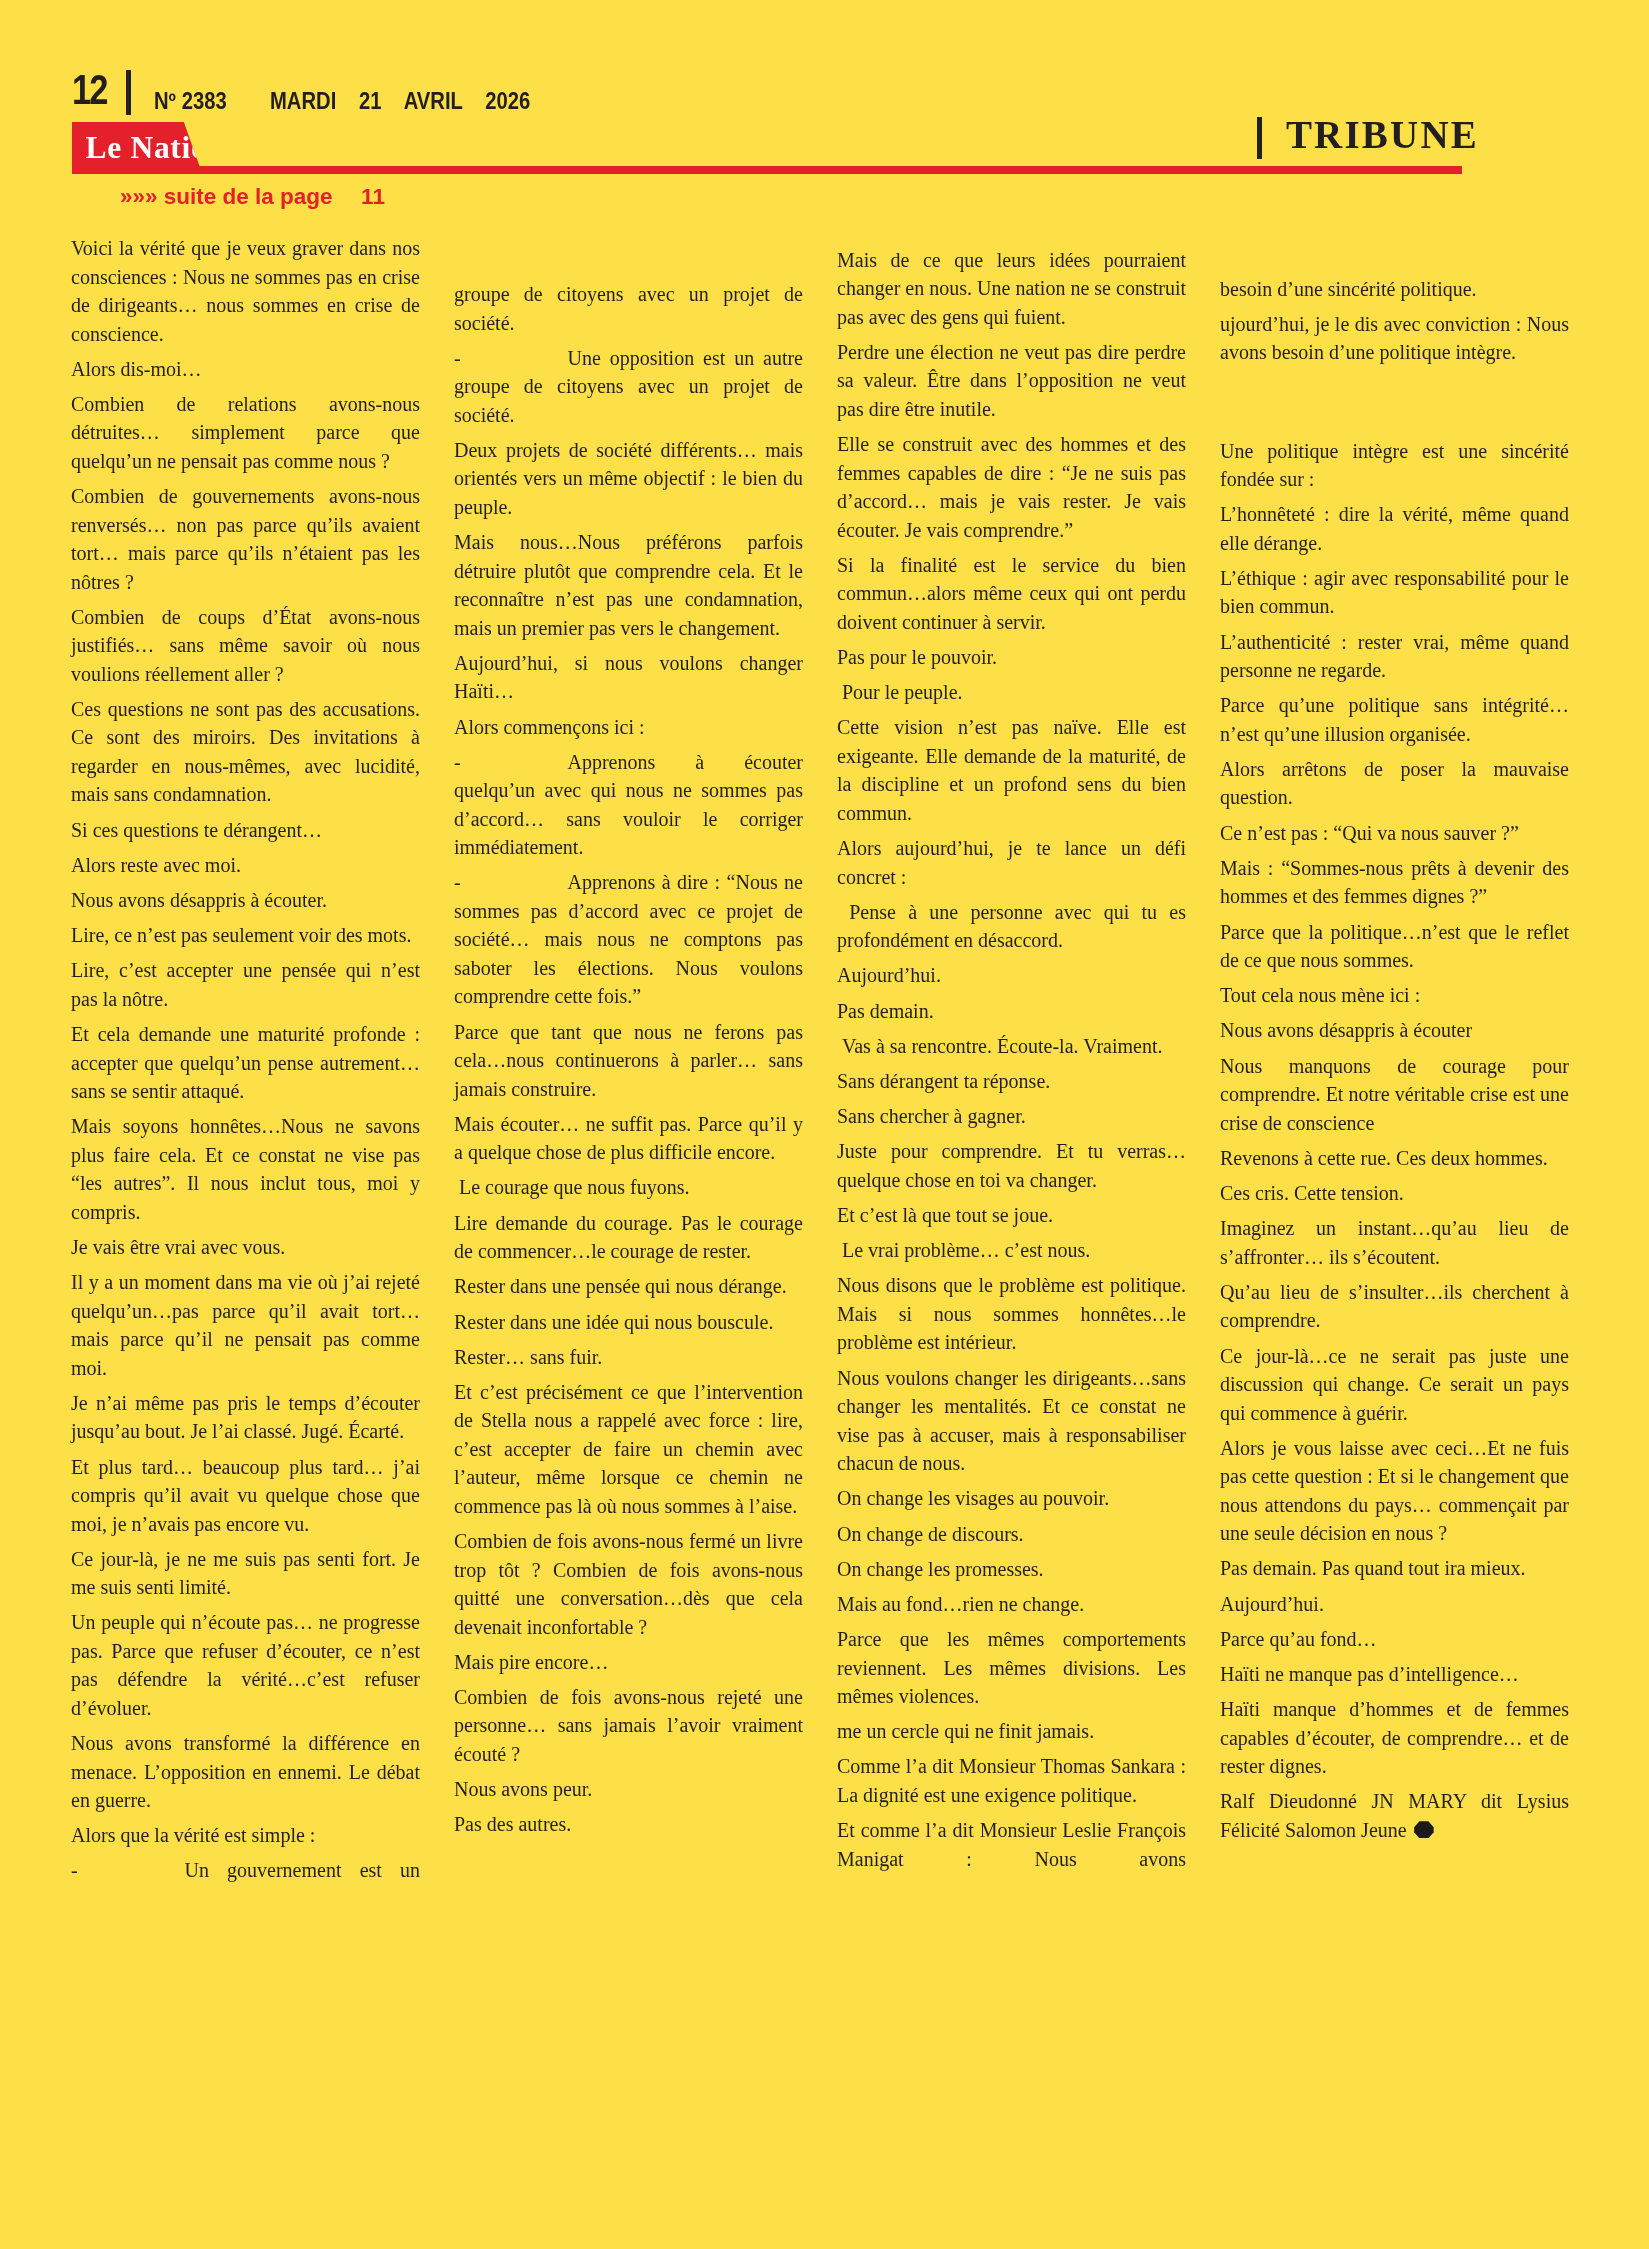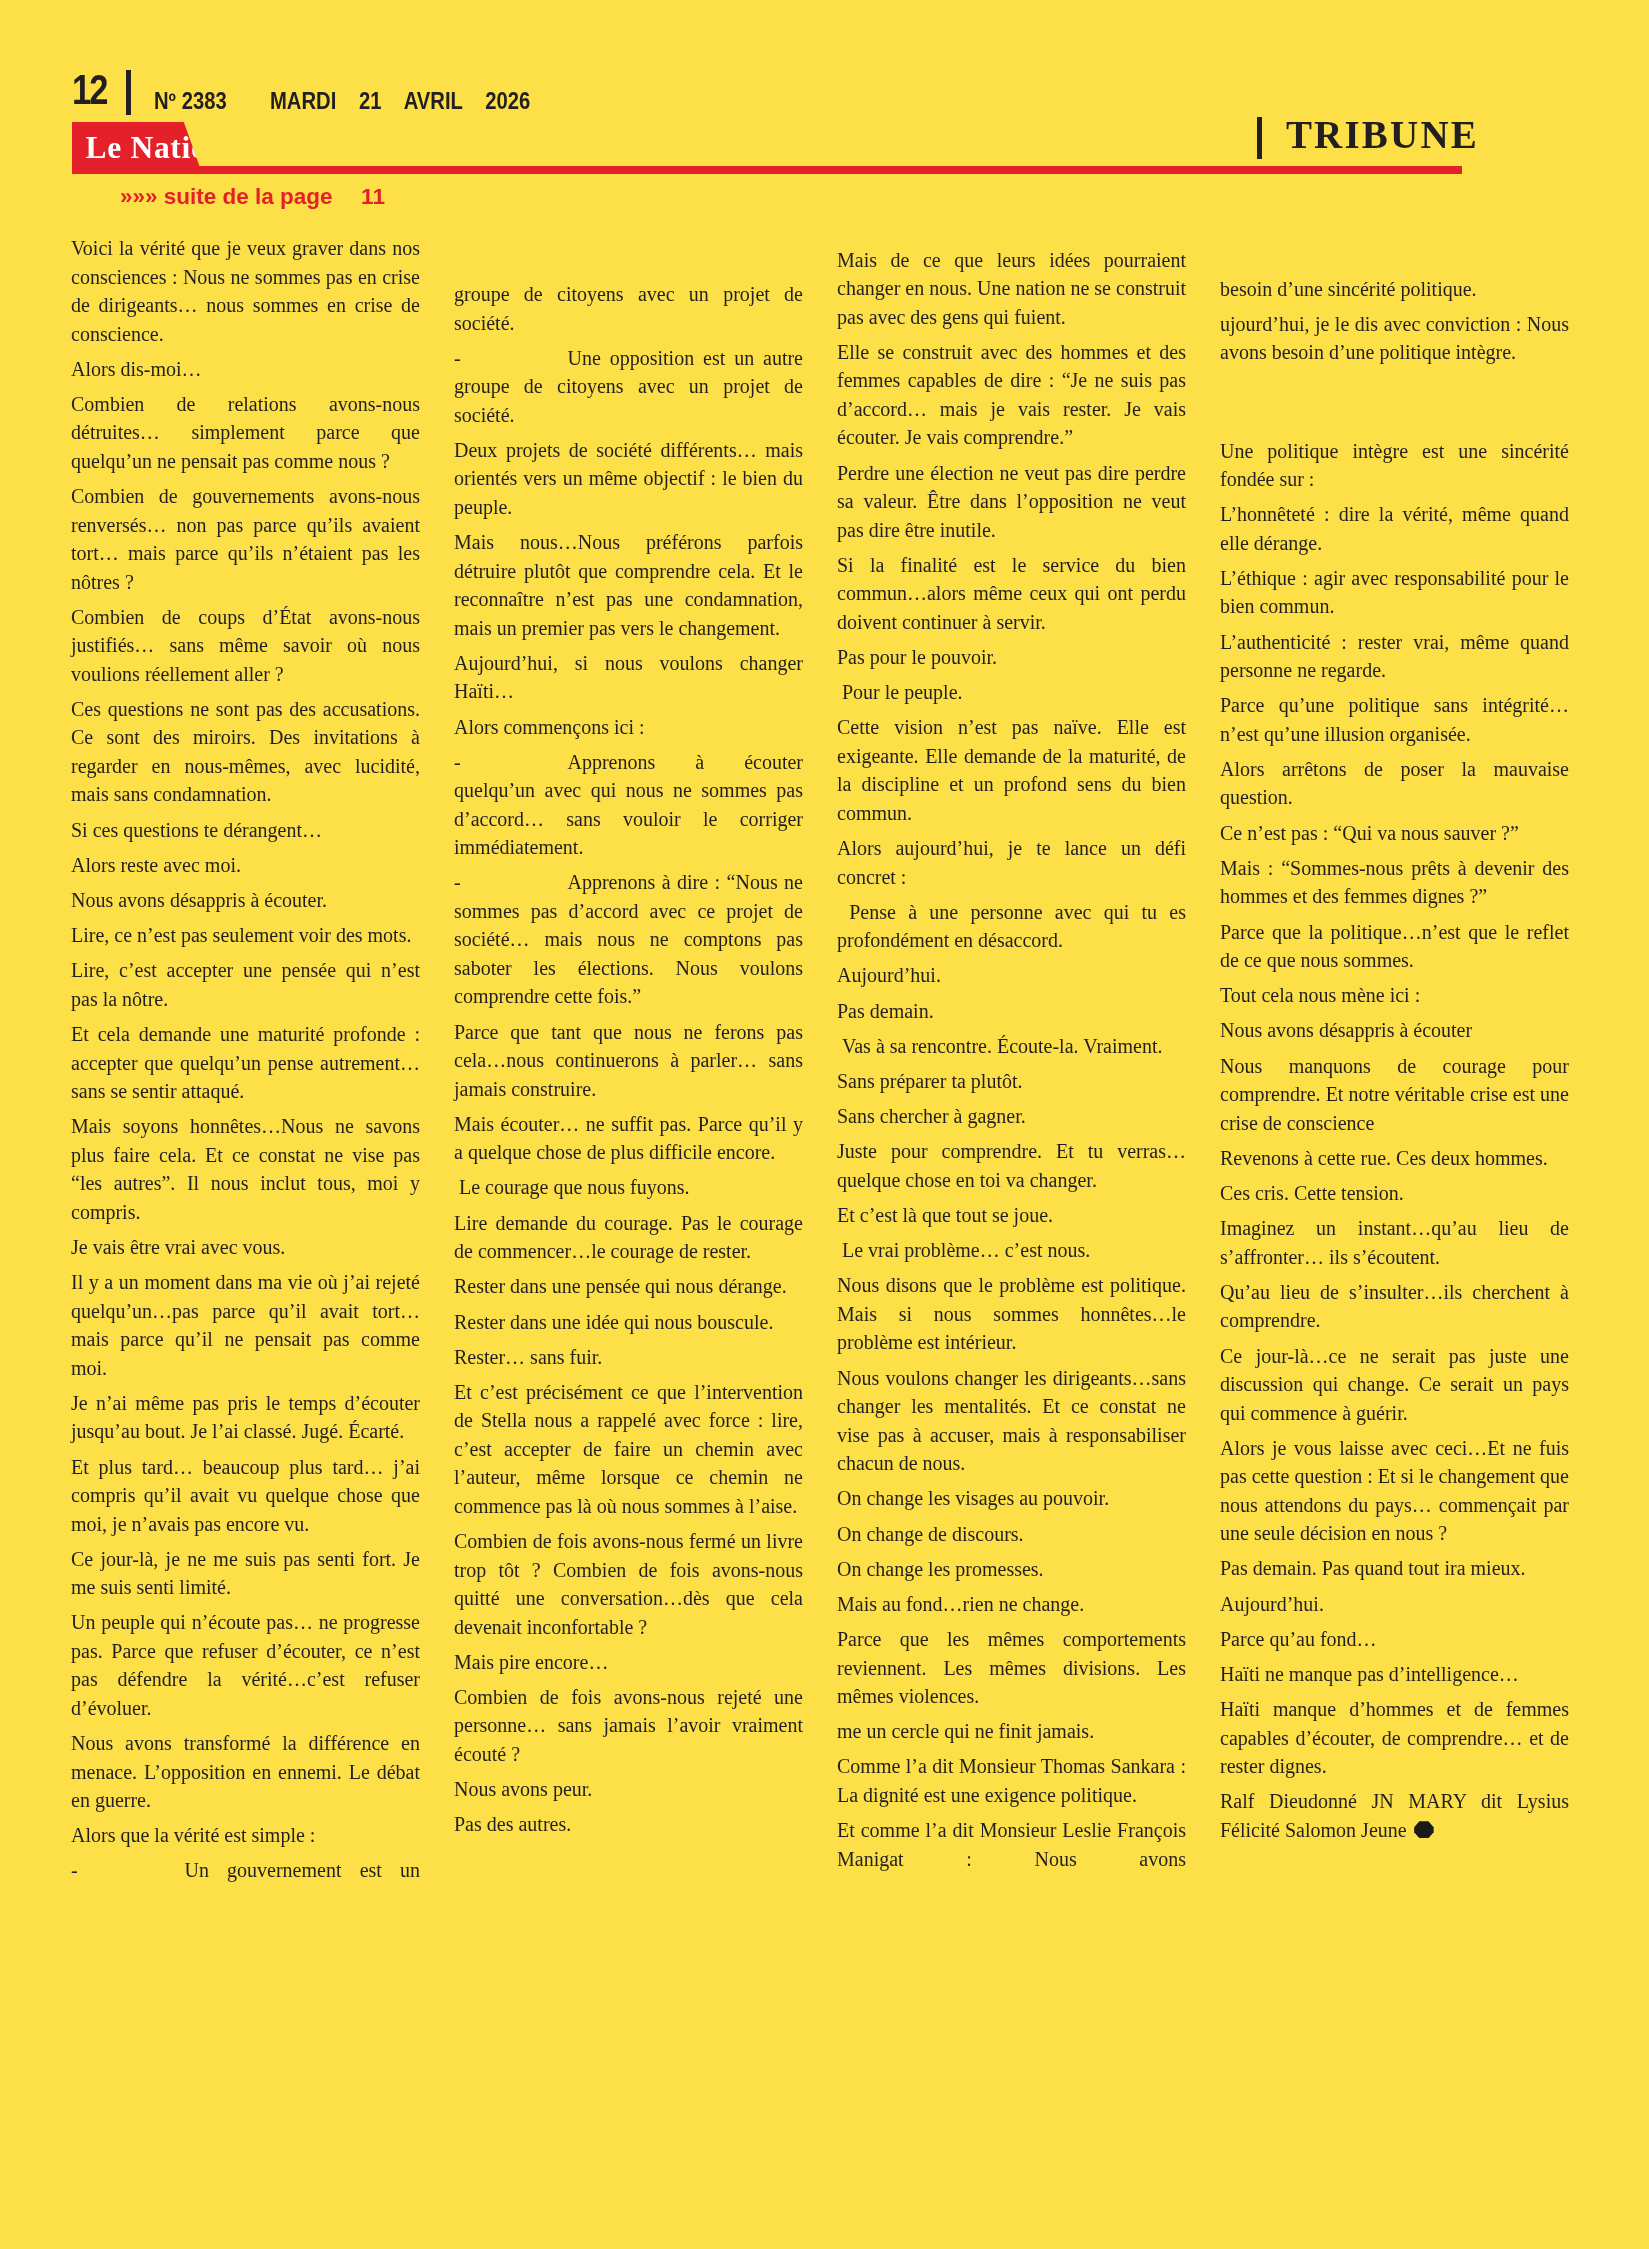--- a/index.html
+++ b/index.html
@@ -107,32 +107,32 @@
         <p>Rester… sans fuir.</p>
         <p>Et c’est précisément ce que l’intervention de Stella nous a rappelé avec force : lire, c’est accepter de faire un chemin avec l’auteur, même lorsque ce chemin ne commence pas là où nous sommes à l’aise.</p>
         <p>Combien de fois avons-nous fermé un livre trop tôt ? Combien de fois avons-nous quitté une conversation…dès que cela devenait inconfortable ?</p>
         <p>Mais pire encore…</p>
         <p>Combien de fois avons-nous rejeté une personne… sans jamais l’avoir vraiment écouté ?</p>
         <p>Nous avons peur.</p>
         <p>Pas des autres.</p>
       </div>
     <div class="col">
         <p>Mais de ce que leurs idées pourraient changer en nous. Une nation ne se construit pas avec des gens qui fuient.</p>
+        <p>Perdre une élection ne veut pas dire perdre sa valeur. Être dans l’opposition ne veut pas dire être inutile.</p>
         <p>Elle se construit avec des hommes et des femmes capables de dire : “Je ne suis pas d’accord… mais je vais rester. Je vais écouter. Je vais comprendre.”</p>
-        <p>Perdre une élection ne veut pas dire perdre sa valeur. Être dans l’opposition ne veut pas dire être inutile.</p>
         <p>Si la finalité est le service du bien commun…alors même ceux qui ont perdu doivent continuer à servir.</p>
         <p>Pas pour le pouvoir.</p>
         <p>&nbsp;Pour le peuple.</p>
         <p>Cette vision n’est pas naïve. Elle est exigeante. Elle demande de la maturité, de la discipline et un profond sens du bien commun.</p>
         <p>Alors aujourd’hui, je te lance un défi concret :</p>
         <p>&nbsp;Pense à une personne avec qui tu es profondément en désaccord.</p>
         <p>Aujourd’hui.</p>
         <p>Pas demain.</p>
         <p>&nbsp;Vas à sa rencontre. Écoute-la. Vraiment.</p>
-        <p>Sans préparer ta plutôt.</p>
+        <p>Sans dérangent ta réponse.</p>
         <p>Sans chercher à gagner.</p>
         <p>Juste pour comprendre. Et tu verras…quelque chose en toi va changer.</p>
         <p>Et c’est là que tout se joue.</p>
         <p>&nbsp;Le vrai problème… c’est nous.</p>
         <p>Nous disons que le problème est politique. Mais si nous sommes honnêtes…le problème est intérieur.</p>
         <p>Nous voulons changer les dirigeants…sans changer les mentalités. Et ce constat ne vise pas à accuser, mais à responsabiliser chacun de nous.</p>
         <p>On change les visages au pouvoir.</p>
         <p>On change de discours.</p>
         <p>On change les promesses.</p>
         <p>Mais au fond…rien ne change.</p>

